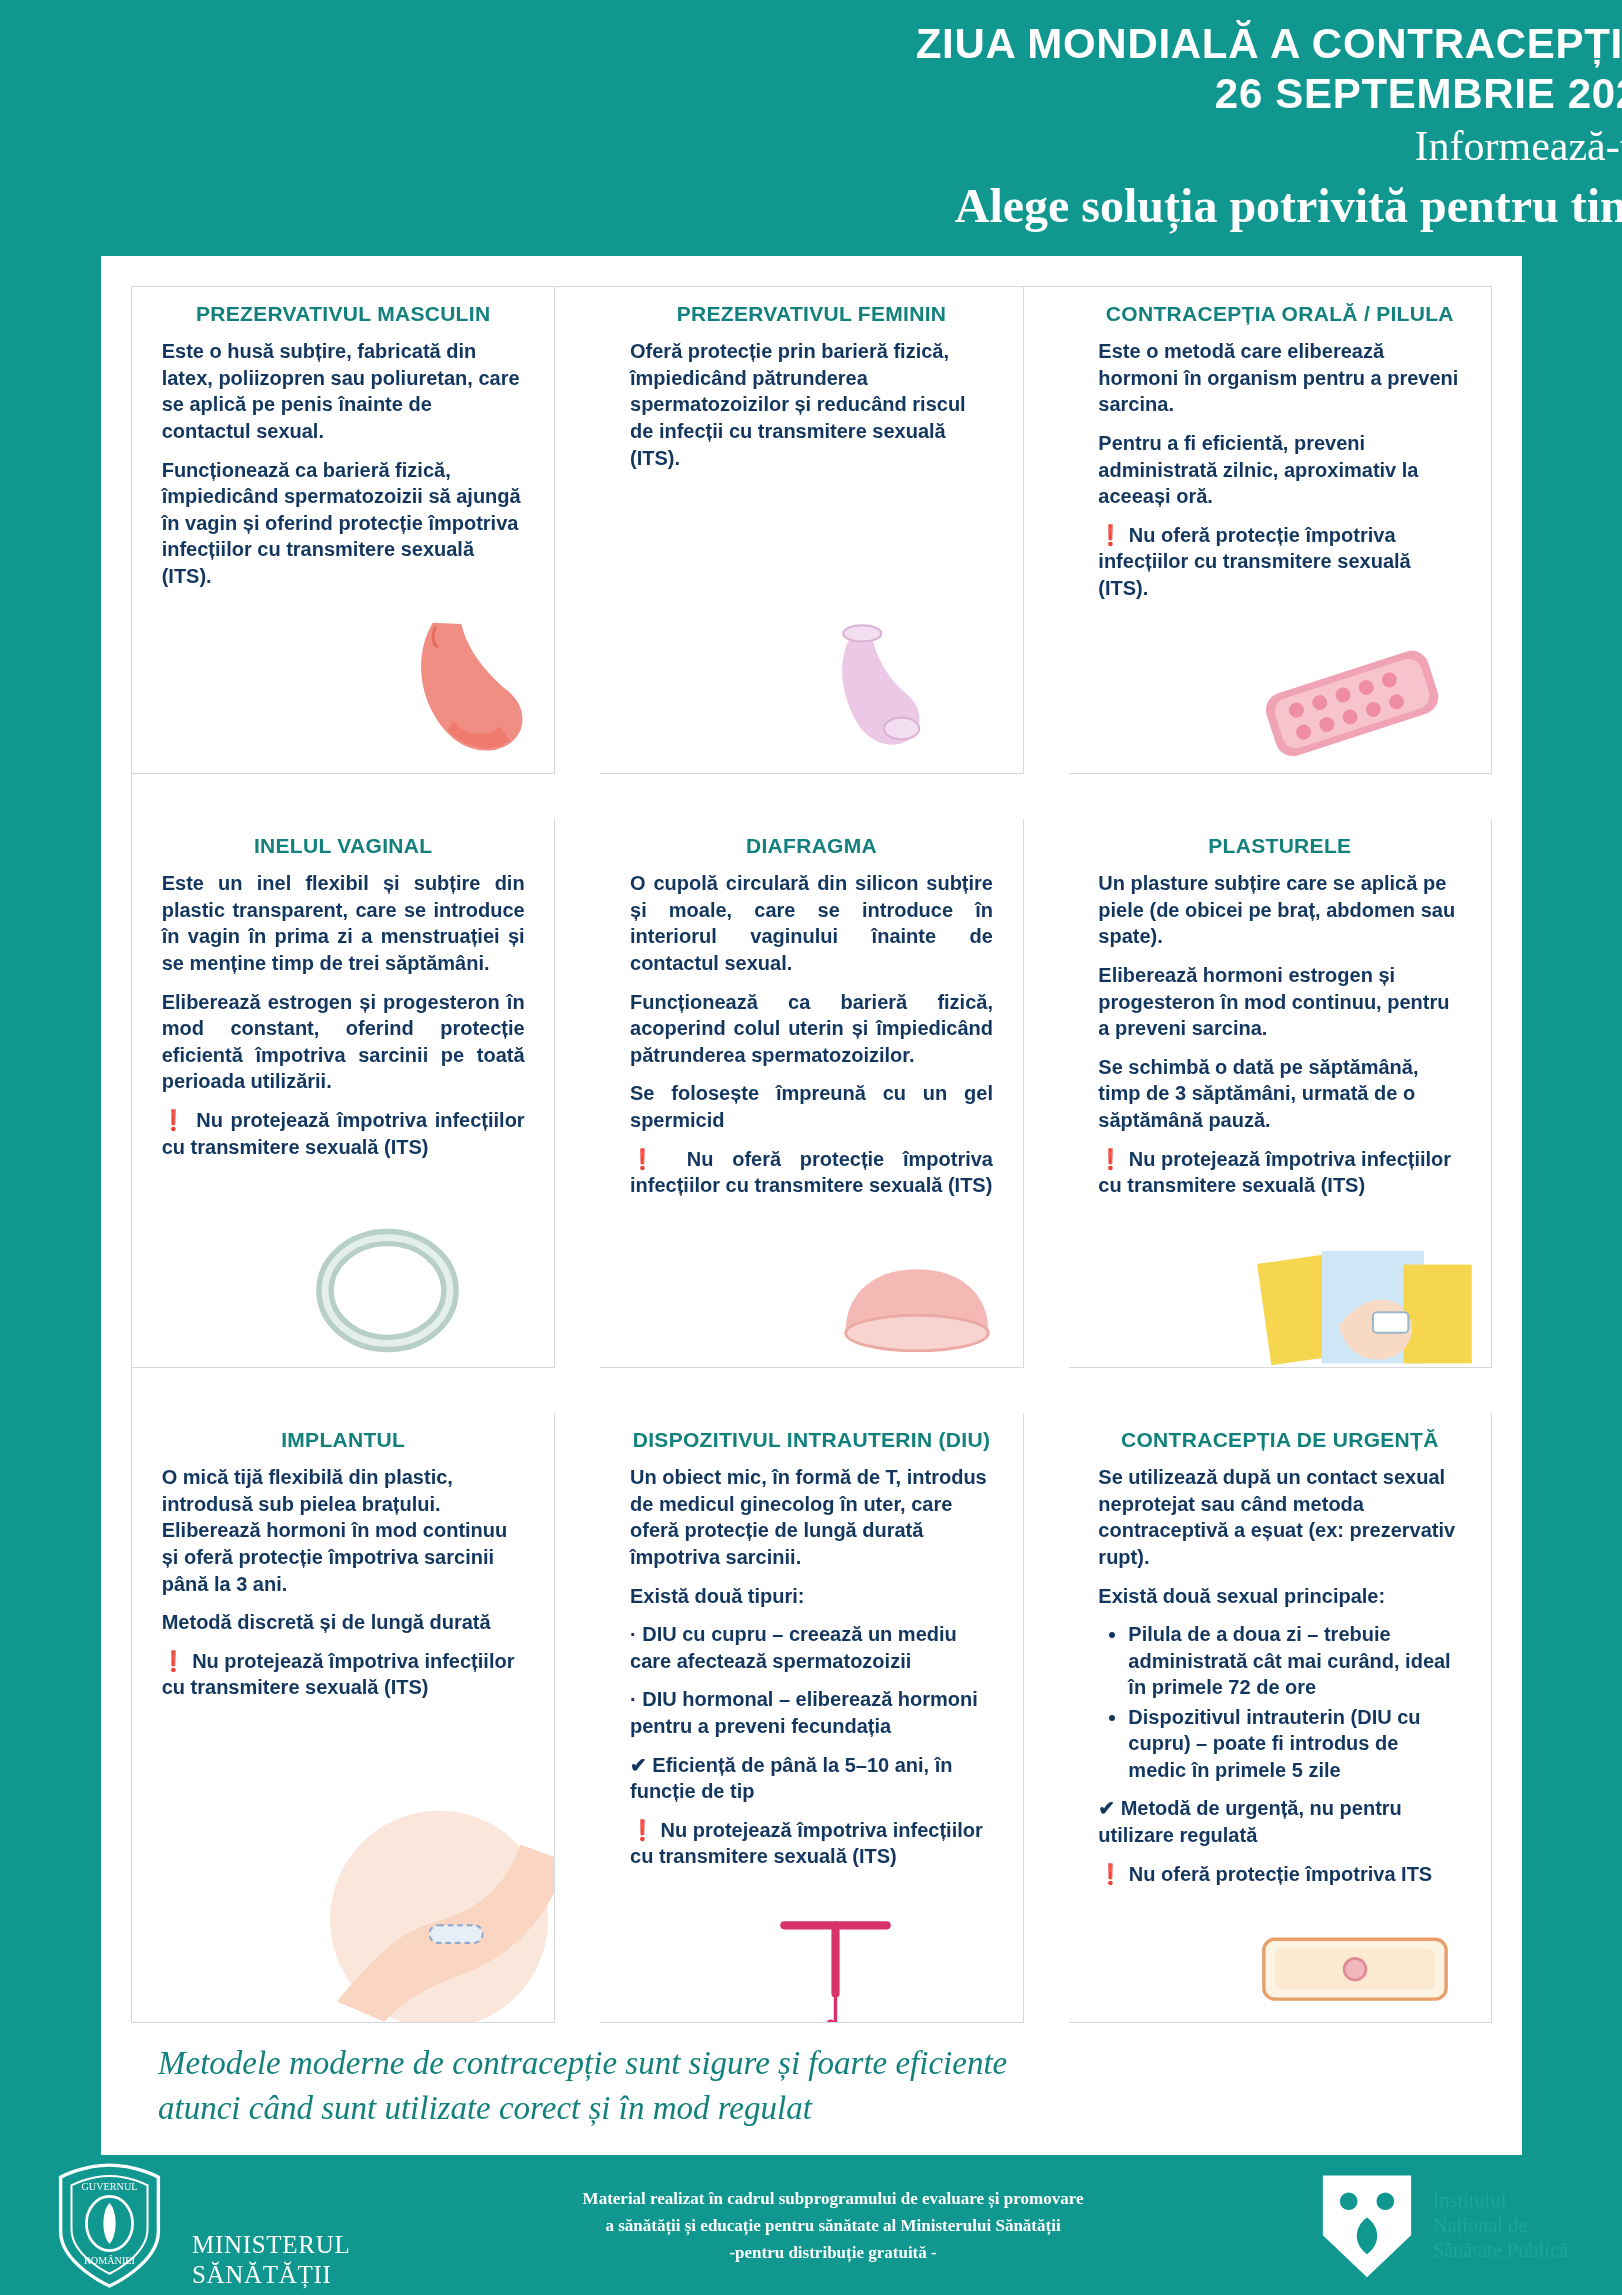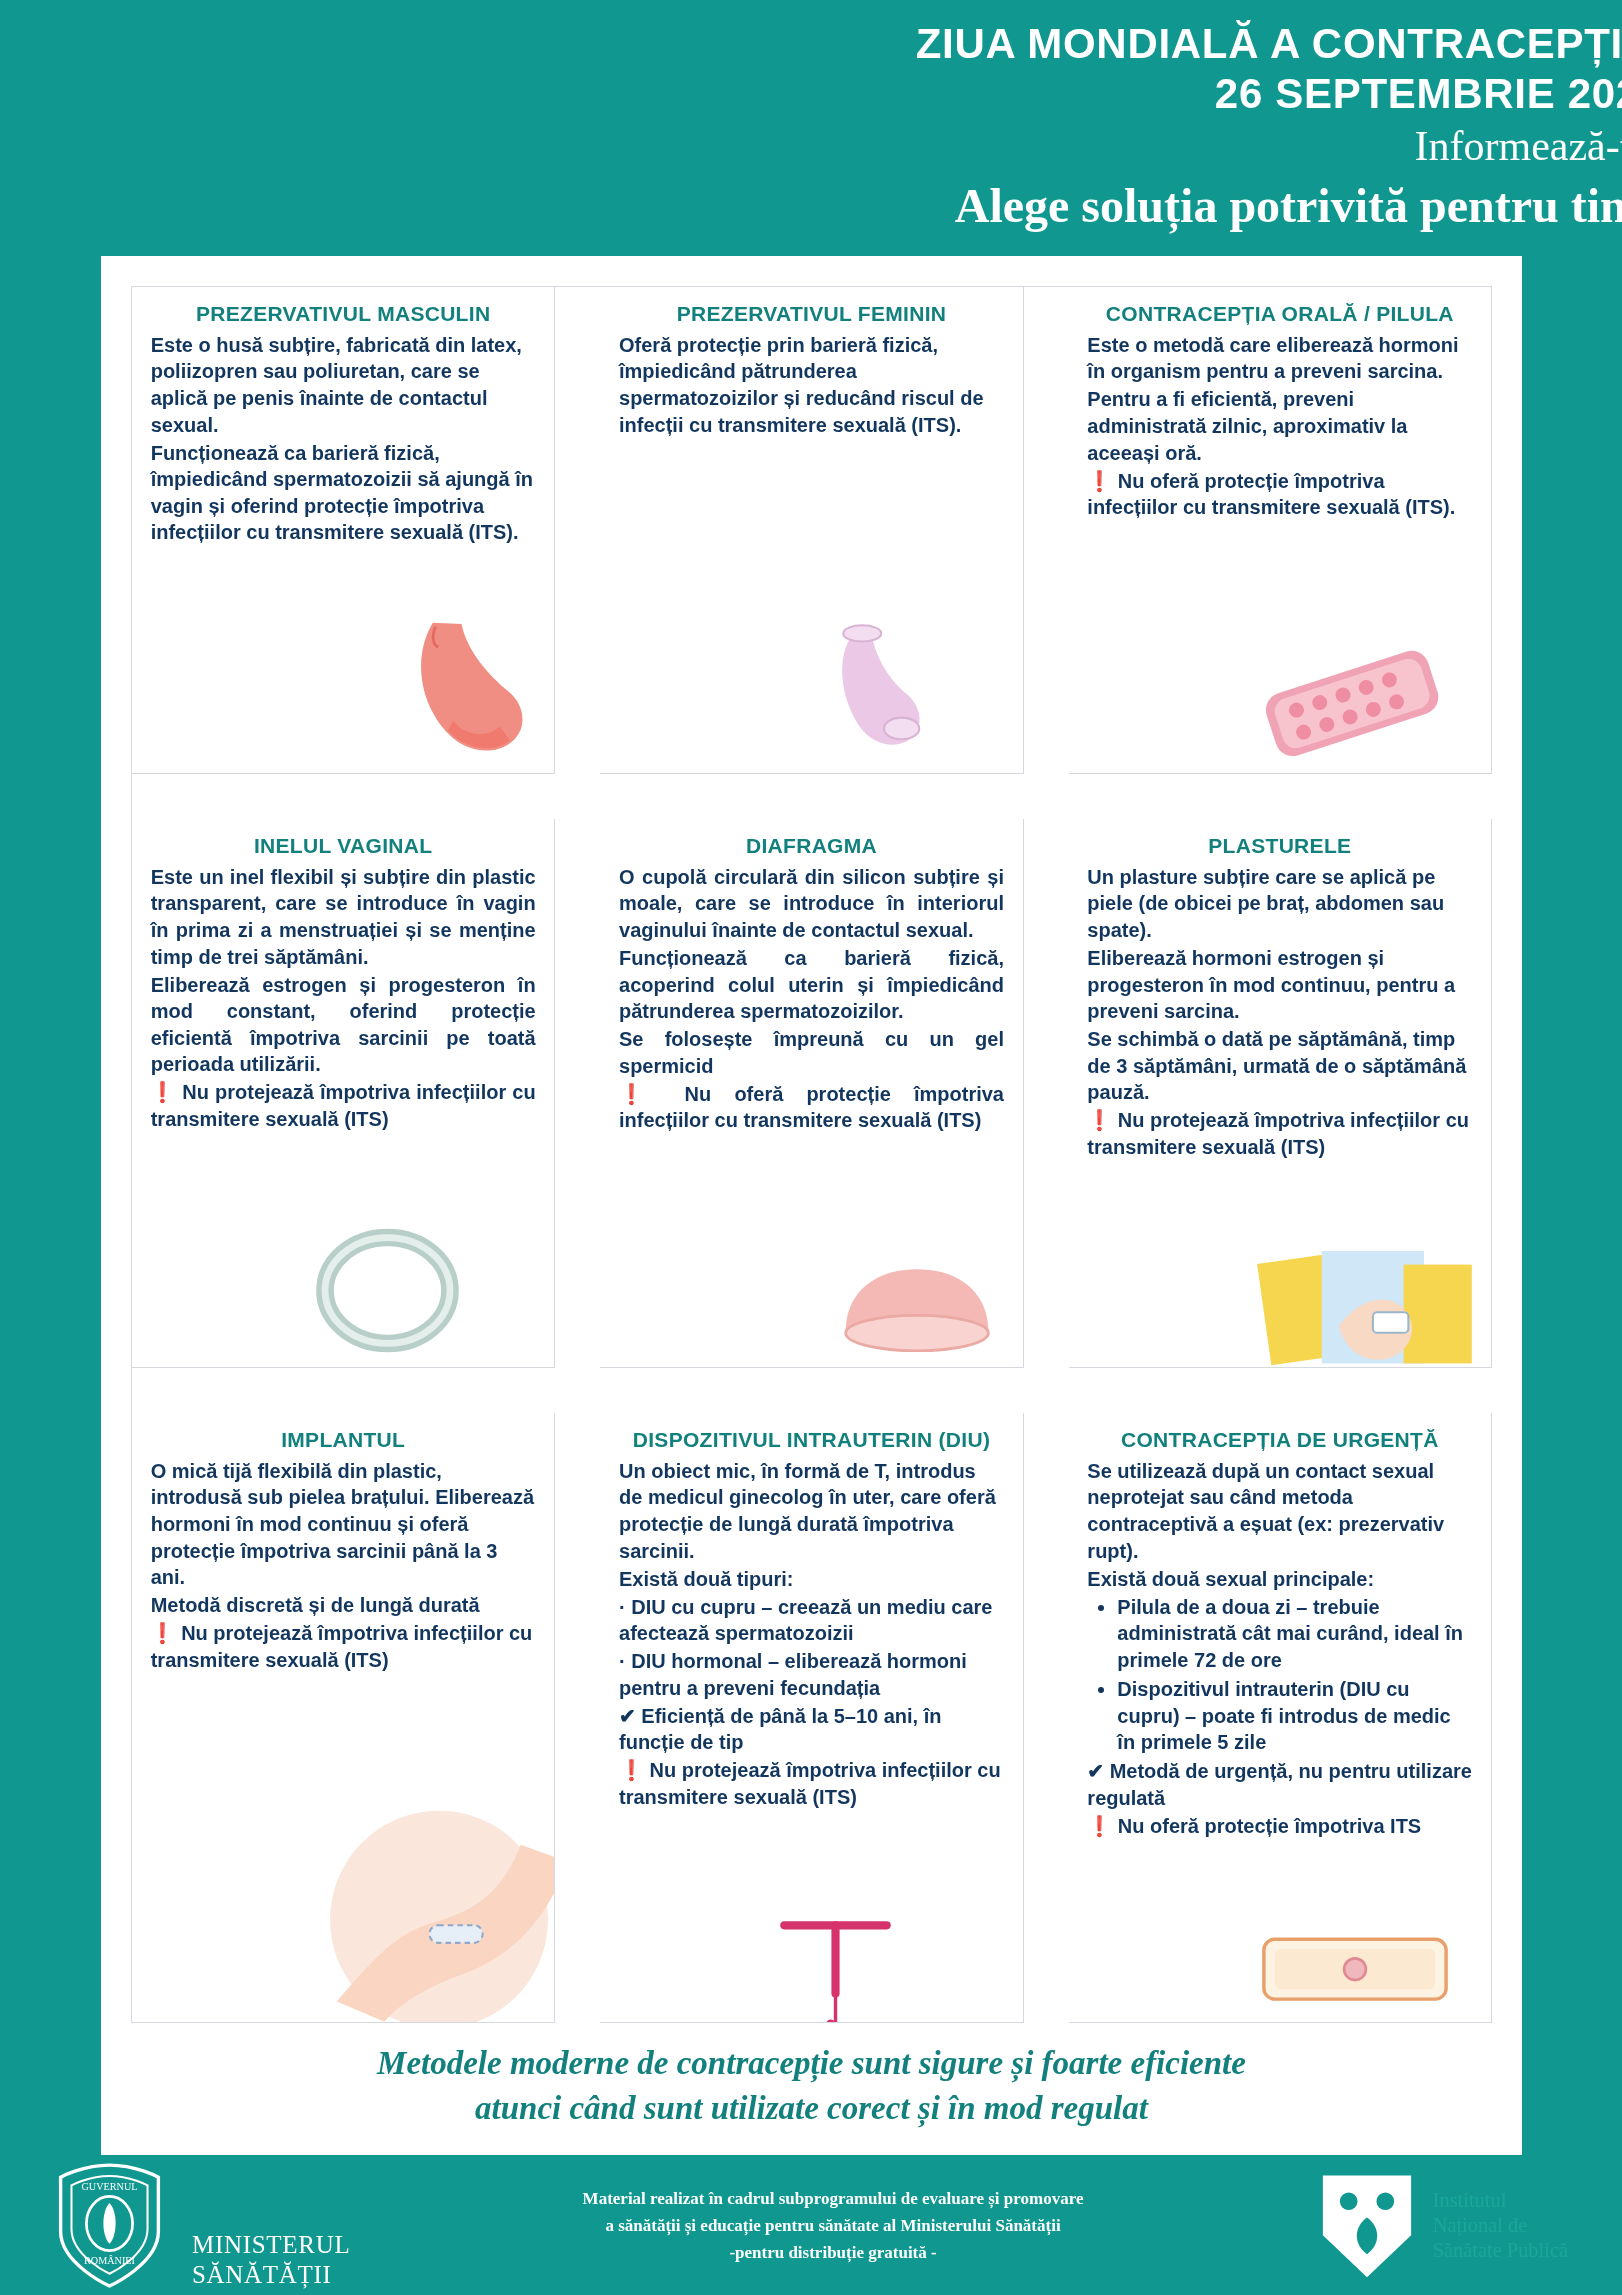--- a/index.html
+++ b/index.html
@@ -72,45 +72,44 @@
   }
   .cell h3 {
     margin: 1.4px 0 5.5px 0;
     text-align: center;
     font-size: 21px;
     font-weight: bold;
     color: #12807c;
     letter-spacing: 0.3px;
   }
   .cell p, .cell ul {
-    margin: 1px;
+    margin: 12px;
     font-size: 20px;
     line-height: 1.33;
     color: #12365e;
     font-weight: bold;
   }
   .cell p { margin-bottom: 1.4px; }
   .just p { text-align: justify; }
   .warn { color: #12365e; }
   .warn .bang { color: #e8413c; font-weight: bold; }
   .check { color: #12365e; }
   .cell ul { padding-left: 30px; }
   .cell li { margin-bottom: 2.7px; }
 
   .art {
     position: absolute;
     pointer-events: none;
   }
 
   
   .slogan {
-    text-align: center;
     font-family: "Liberation Serif", serif;
     font-style: italic;
-    font-weight: bold;
+    font-weight: normal;
     color: #12807c;
     font-size: 33px;
     line-height: 1.35;
     padding: 17.7px 27px 17.7px 27px;
   }
 
   
   .bottom {
     display: flex;
     align-items: center;

